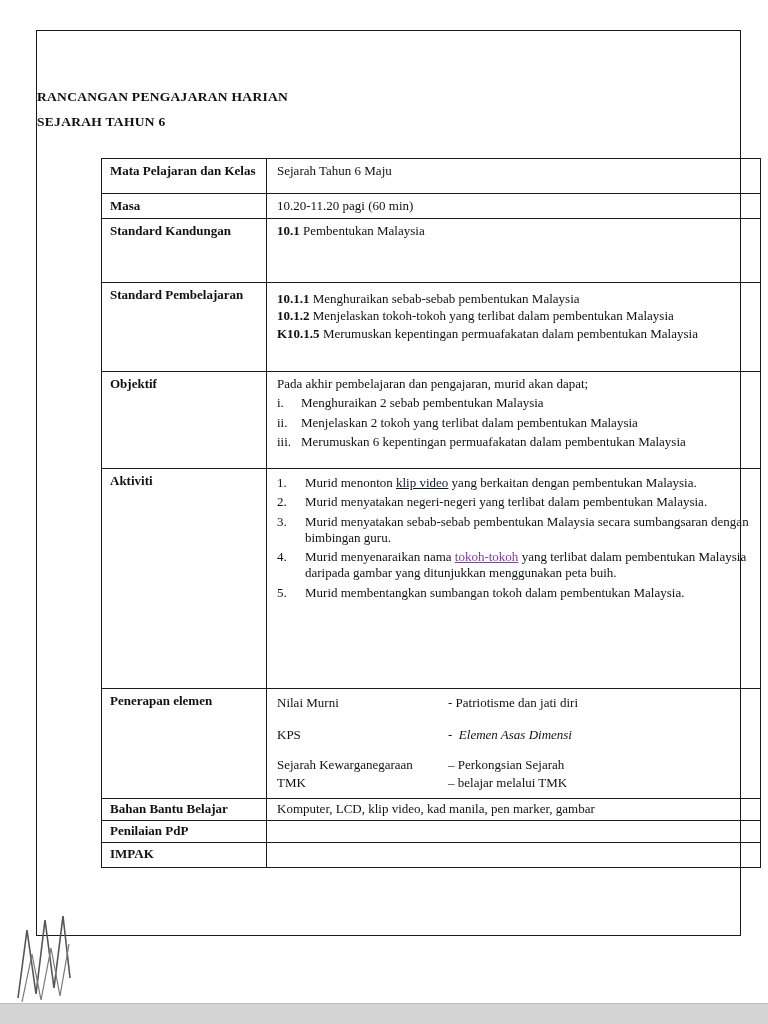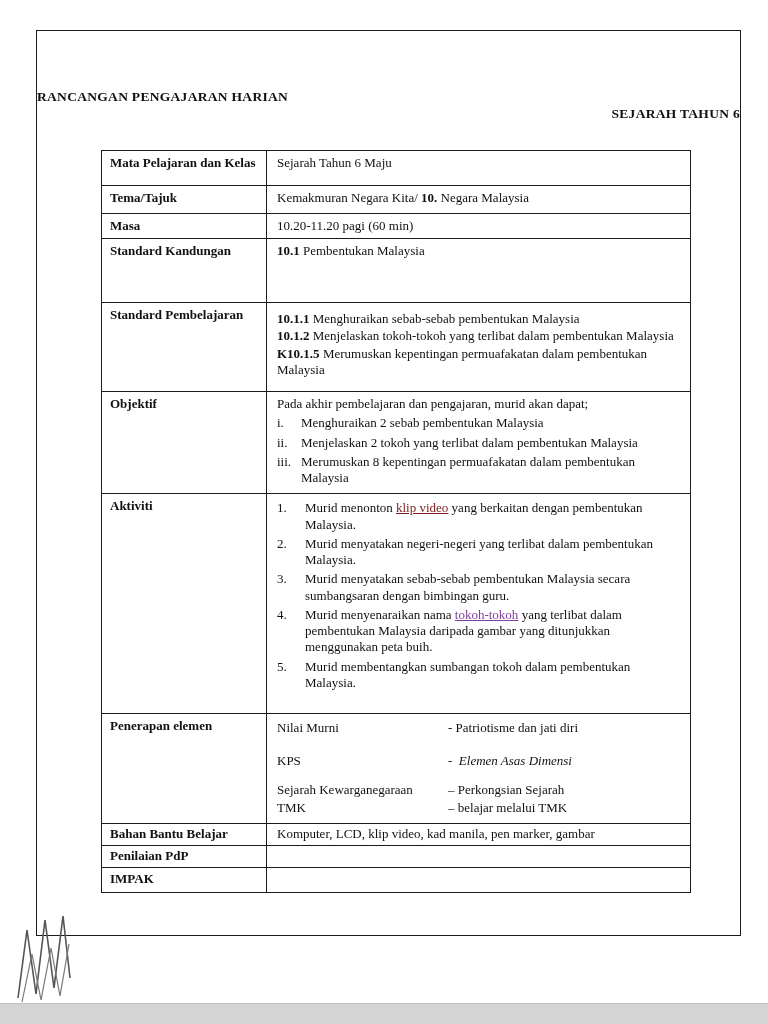--- a/index.html
+++ b/index.html
@@ -8,23 +8,23 @@
     font-family:"Liberation Serif","DejaVu Serif",serif;
     color:#111;font-size:13px;line-height:1.25;
   }
   .page{position:absolute;inset:0;background:#fff;}
   .border-box{
     position:absolute;left:36px;top:30px;right:27px;bottom:88px;
     border:1.5px solid #1a1a1a;background:#fff;box-sizing:border-box;
     padding-top:58px;
   }
   .doc-title{font-weight:bold;font-size:13.5px;letter-spacing:.3px;}
-  .doc-subtitle{font-weight:bold;text-align:right;font-size:13.5px;letter-spacing:.3px;}
+  .doc-subtitle{font-weight:bold;text-align:left;font-size:13.5px;letter-spacing:.3px;margin-top:8px;}
   .lesson-table{
-    margin:27px 0 0 64px;width:590px;box-sizing:border-box;
+    margin:27px 0 0 64px;width:660px;box-sizing:border-box;
     border:1.5px solid #1a1a1a;
   }
   .row{display:flex;border-bottom:1.5px solid #1a1a1a;box-sizing:border-box;}
   .row:last-child{border-bottom:none;}
   .cell{box-sizing:border-box;}
   .label-cell{
     width:165px;flex:0 0 165px;border-right:1.5px solid #1a1a1a;
     font-weight:bold;padding:4px 6px 4px 8px;
   }
   .value-cell{flex:1;padding:4px 8px 4px 10px;}
@@ -33,21 +33,21 @@
   .h-akt{min-height:220px}.h-pen{min-height:110px}
   .h-bahan{min-height:22px}.h-pdp{min-height:22px}.h-impak{min-height:24px}
   b{font-weight:bold;}
   .sp-line{margin:0 0 1px 0;}
   .obj-intro{margin-bottom:3px;}
   .list-item{display:flex;margin-bottom:3px;}
   .obj-marker{flex:0 0 24px;}
   .act-marker{flex:0 0 28px;}
   .item-text{flex:1;}
   a.doclink{text-decoration:underline;cursor:pointer;}
-  a.link-klip{color:#7f1d1d;}
+  a.link-klip{color:#0f172a;}
   a.link-tokoh{color:#8040a0;}
   .pen-line{display:flex;}
   .pen-name{flex:0 0 171px;}
   .pen-val{flex:1;}
   .pen-1{margin-top:2px;}
   .pen-2{margin-top:16px;}
   .pen-3{margin-top:13px;}
   .pen-4{margin-top:2px;}
   .italic{font-style:italic;}
   .scribble{position:absolute;left:14px;top:914px;}
@@ -65,24 +65,20 @@
     <div class="doc-title">RANCANGAN PENGAJARAN HARIAN</div>
     <div class="doc-subtitle">SEJARAH TAHUN 6</div>
 
     <div class="lesson-table">
 
       <div class="row h-mata">
         <div class="cell label-cell">Mata Pelajaran dan Kelas</div>
         <div class="cell value-cell">Sejarah  Tahun 6 Maju</div>
       </div>
 
-      <div class="row h-tema">
-        <div class="cell label-cell">Tema/Tajuk</div>
-        <div class="cell value-cell"><span>Kemakmuran Negara Kita/ </span><b>10.</b><span> Negara Malaysia</span></div>
-      </div>
 
       <div class="row h-masa">
         <div class="cell label-cell">Masa</div>
         <div class="cell value-cell">10.20-11.20 pagi (60 min)</div>
       </div>
 
       <div class="row h-sk">
         <div class="cell label-cell">Standard Kandungan</div>
         <div class="cell value-cell"><b>10.1</b><span> Pembentukan Malaysia</span></div>
       </div>
@@ -103,21 +99,21 @@
           <div class="list-item">
             <span class="obj-marker">i.</span>
             <span class="item-text">Menghuraikan 2 sebab pembentukan Malaysia</span>
           </div>
           <div class="list-item">
             <span class="obj-marker">ii.</span>
             <span class="item-text">Menjelaskan 2 tokoh yang terlibat dalam pembentukan Malaysia</span>
           </div>
           <div class="list-item">
             <span class="obj-marker">iii.</span>
-            <span class="item-text">Merumuskan 8 kepentingan permuafakatan dalam pembentukan Malaysia</span>
+            <span class="item-text">Merumuskan 6 kepentingan permuafakatan dalam pembentukan Malaysia</span>
           </div>
         </div>
       </div>
 
       <div class="row h-akt">
         <div class="cell label-cell">Aktiviti</div>
         <div class="cell value-cell" style="padding-top:6px;">
           <div class="list-item">
             <span class="act-marker">1.</span>
             <span class="item-text"><span>Murid menonton </span><a class="doclink link-klip">klip video</a><span> yang berkaitan dengan pembentukan Malaysia.</span></span>

